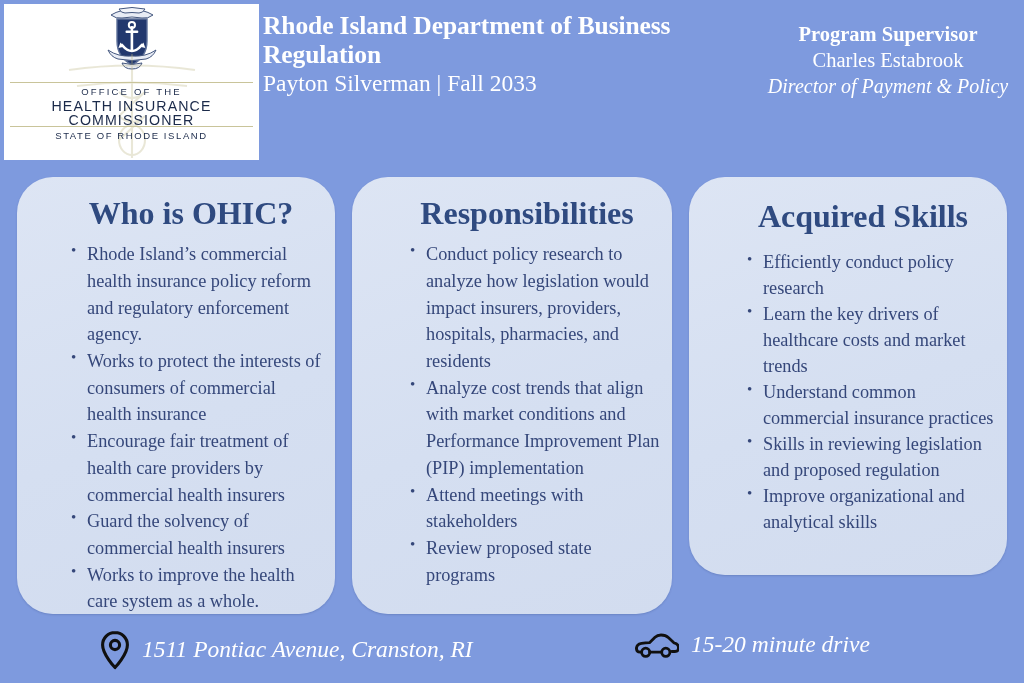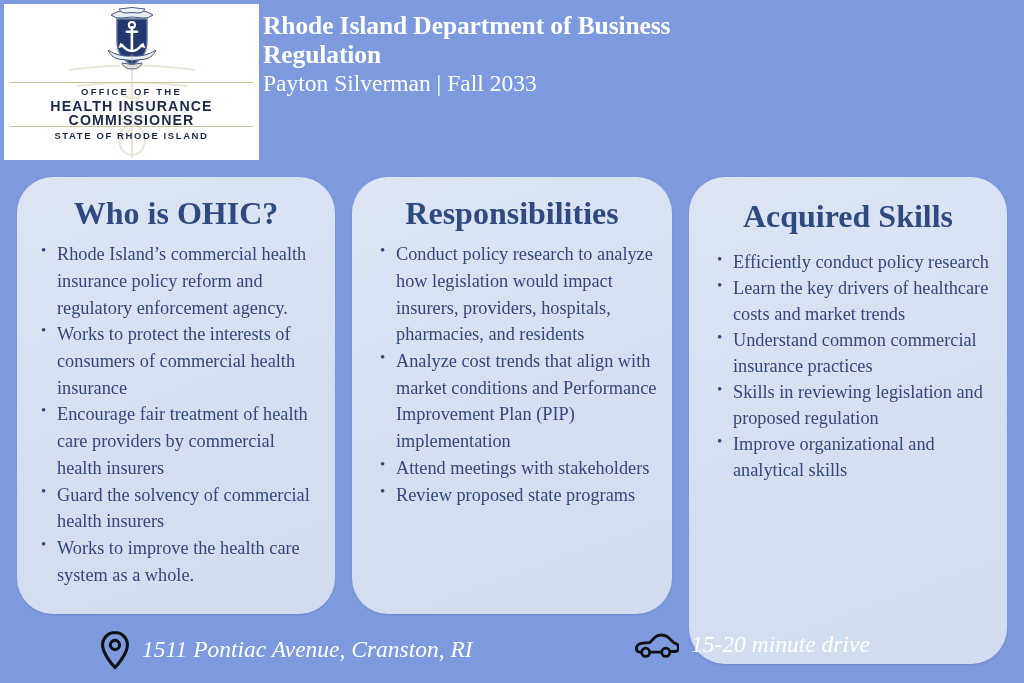--- a/index.html
+++ b/index.html
@@ -60,21 +60,21 @@
     background: #c9c49a;
   }
   .logo-line.l1 { top: 78px; }
   .logo-line.l2 { top: 122px; }
   .logo-txt {
     position: absolute;
     width: 100%;
     text-align: center;
     color: #1b2a4a;
     font-family: "Liberation Sans", sans-serif;
-    font-weight: bold;
+    font-weight: normal;
     letter-spacing: 1.4px;
     line-height: 1;
   }
   .logo-txt.office  { top: 83px;  font-size: 9.5px; letter-spacing: 2.2px; }
   .logo-txt.hicomm  { top: 95px;  font-size: 14.2px; letter-spacing: 1.1px; }
   .logo-txt.state   { top: 127px; font-size: 9.5px; letter-spacing: 1.6px; }
 
   .header-center {
     position: absolute;
     left: 263px;
@@ -125,24 +125,25 @@
     margin-top: 1px;
   }
 
   
   .card {
     position: absolute;
     background: linear-gradient(160deg, #dde5f4 0%, #d5dff1 55%, #d2dcef 100%);
     border-radius: 36px;
     box-shadow: 0 1px 2px rgba(40,60,110,.22);
     box-sizing: border-box;
+    padding-left: 30px;
   }
   #card-1 { left: 17px;  top: 177px; width: 318px; height: 437px; }
   #card-2 { left: 352px; top: 177px; width: 320px; height: 437px; }
-  #card-3 { left: 689px; top: 177px; width: 318px; height: 487px; font-family: Liberation Serif, serif; }
+  #card-3 { left: 689px; top: 177px; width: 318px; height: 398px; font-family: Liberation Serif, serif; }
 
   .card-title {
     text-align: center;
     color: #2f4a80;
     font-weight: bold;
     line-height: 1.1;
   }
   #card-1 .card-title { font-size: 32px; padding-top: 19px; }
   #card-2 .card-title { font-size: 32px; padding-top: 19px; }
   #card-3 .card-title { font-size: 32px; padding-top: 22px; }
@@ -243,20 +244,25 @@
       <div class="logo-txt hicomm">HEALTH INSURANCE COMMISSIONER</div>
       <div class="logo-txt state">STATE OF RHODE ISLAND</div>
     </div>
   </div>
 
   <div class="header-center">
     <div class="h-org">Rhode Island Department of Business Regulation</div>
     <div class="h-name">Payton Silverman | Fall 2033</div>
   </div>
 
+  <div class="header-right">
+    <div class="r-title">Program Supervisor</div>
+    <div class="r-name">Charles Estabrook</div>
+    <div class="r-role">Director of Payment &amp; Policy</div>
+  </div>
 </div>
 
 <div class="card" id="card-1">
   <div class="card-title">Who is OHIC?</div>
   <ul class="bullets">
       <li>Rhode Island’s commercial health insurance policy reform and regulatory enforcement agency.</li>
       <li>Works to protect the interests of consumers of commercial health insurance</li>
       <li>Encourage fair treatment of health care providers by commercial health insurers</li>
       <li>Guard the solvency of commercial health insurers</li>
       <li>Works to improve the health care system as a whole.</li>

